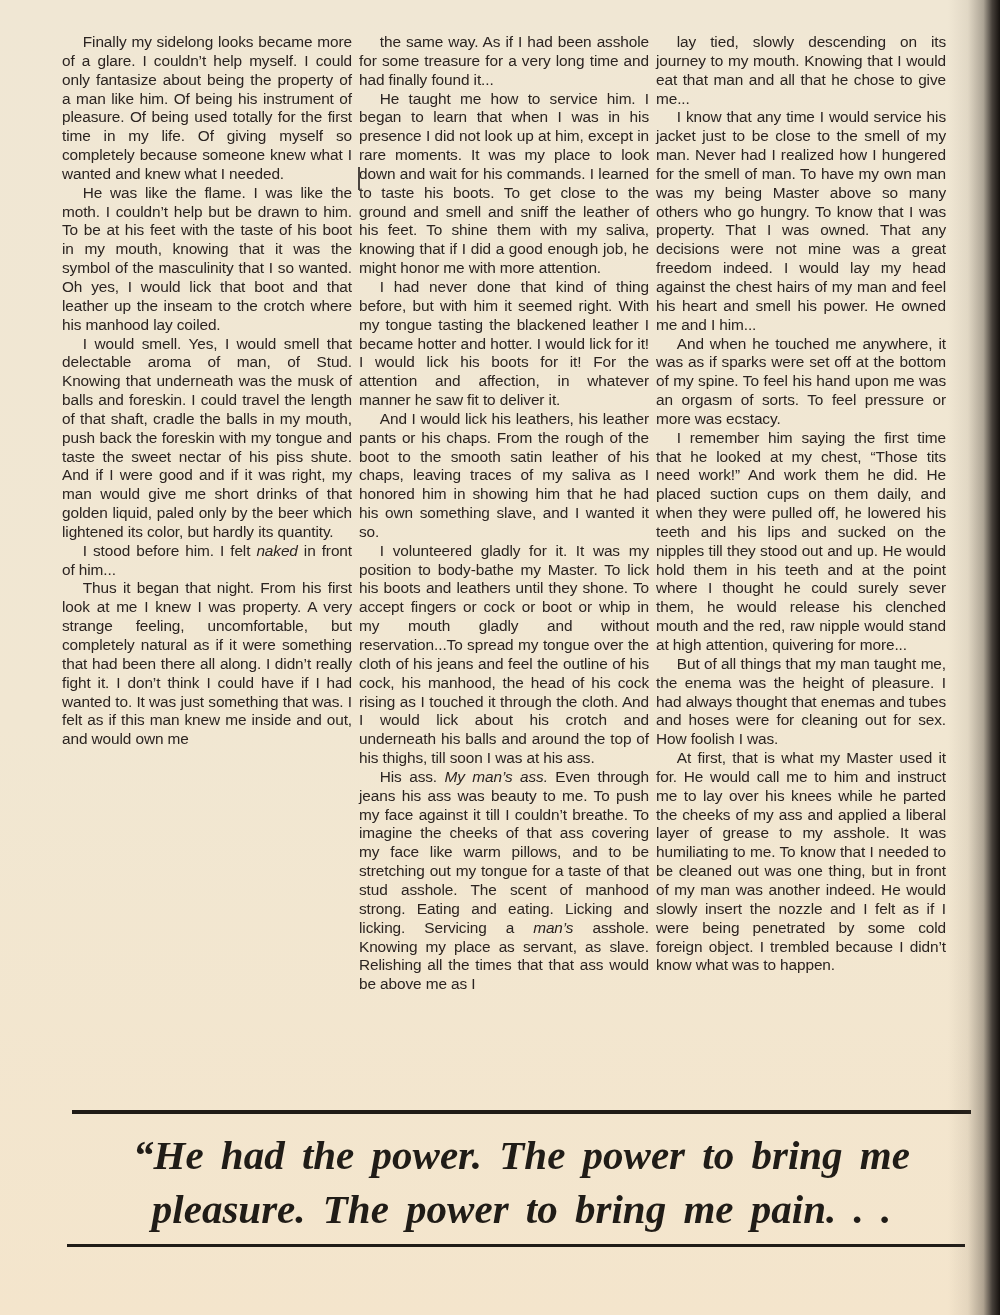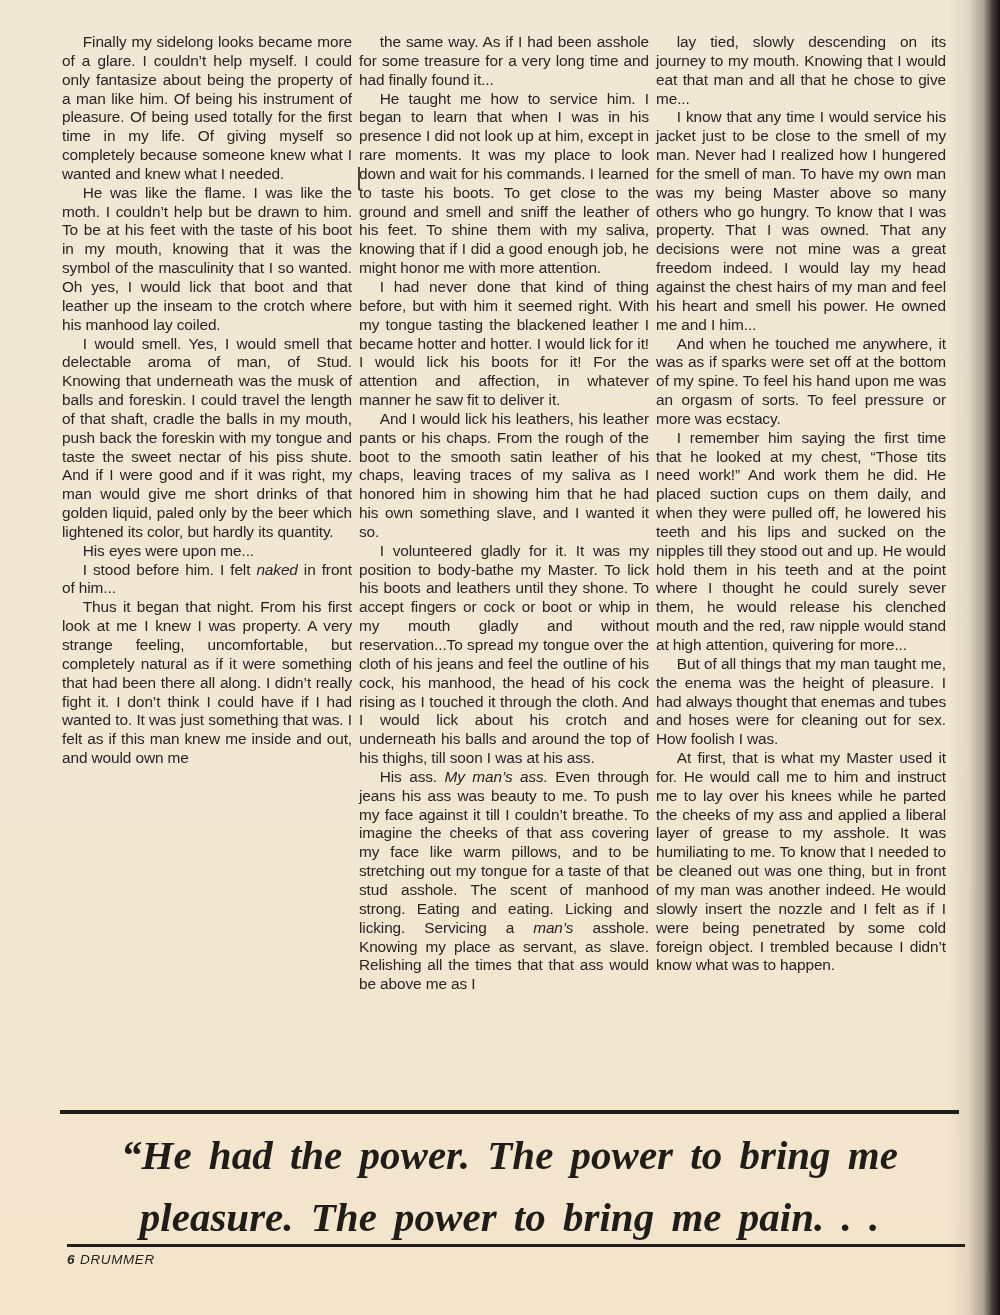--- a/index.html
+++ b/index.html
@@ -18,21 +18,21 @@
     position:absolute;left:62px;top:33px;width:903px;height:1072px;
     display:flex;gap:7px;overflow:hidden;
   }
   .col{flex:0 0 290px;width:290px;}
   .col p{
     margin:0;text-indent:1.35em;text-align:justify;
     font-size:15.4px;line-height:18.85px;letter-spacing:-0.1px;
   }
   .col p em{font-style:italic;}
   .stray-mark{position:absolute;left:358px;top:167px;width:2px;height:23px;background:#4a443e;}
-  .quote-block{position:absolute;left:60px;top:1110px;width:899px;}
+  .quote-block{position:absolute;left:72px;top:1110px;width:899px;}
   .quote-rule{height:4px;background:#201c17;}
   .quote-text{
     margin-top:14px;text-align:center;
     font-family:"Liberation Serif","DejaVu Serif",serif;
     font-style:italic;font-weight:bold;
     font-size:41px;line-height:54px;color:#201c17;word-spacing:7px;
   }
   .footer{position:absolute;left:67px;top:1244px;width:898px;}
   .footer-rule{height:3px;background:#201c17;}
   .footer-text{margin-top:5px;font-style:italic;font-size:13.5px;color:#26221b;letter-spacing:0.6px;}
@@ -42,21 +42,20 @@
 <body>
 
 <div class="page">
 
   <div class="article">
 
   <div class="col">
         <p><span>Finally my sidelong looks became more of a glare. I couldn’t help myself. I could only fantasize about being the property of a man like him. Of being his instrument of pleasure. Of being used totally for the first time in my life. Of giving myself so completely because someone knew what I wanted and knew what I needed.</span></p>
         <p><span>He was like the flame. I was like the moth. I couldn’t help but be drawn to him. To be at his feet with the taste of his boot in my mouth, knowing that it was the symbol of the masculinity that I so wanted. Oh yes, I would lick that boot and that leather up the inseam to the crotch where his manhood lay coiled.</span></p>
         <p><span>I would smell. Yes, I would smell that delectable aroma of man, of Stud. Knowing that underneath was the musk of balls and foreskin. I could travel the length of that shaft, cradle the balls in my mouth, push back the foreskin with my tongue and taste the sweet nectar of his piss shute. And if I were good and if it was right, my man would give me short drinks of that golden liquid, paled only by the beer which lightened its color, but hardly its quantity.</span></p>
-        <p><span>His eyes were upon me...</span></p>
         <p><span>I stood before him. I felt </span><em>naked</em><span> in front of him...</span></p>
         <p><span>Thus it began that night. From his first look at me I knew I was property. A very strange feeling, uncomfortable, but completely natural as if it were something that had been there all along. I didn’t really fight it. I don’t think I could have if I had wanted to. It was just something that was. I felt as if this man knew me inside and out, and would own me</span></p>
       </div>
       <div class="col">
         <p><span>the same way. As if I had been asshole for some treasure for a very long time and had finally found it...</span></p>
         <p><span>He taught me how to service him. I began to learn that when I was in his presence I did not look up at him, except in rare moments. It was my place to look down and wait for his commands. I learned to taste his boots. To get close to the ground and smell and sniff the leather of his feet. To shine them with my saliva, knowing that if I did a good enough job, he might honor me with more attention.</span></p>
         <p><span>I had never done that kind of thing before, but with him it seemed right. With my tongue tasting the blackened leather I became hotter and hotter. I would lick for it! I would lick his boots for it! For the attention and affection, in whatever manner he saw fit to deliver it.</span></p>
         <p><span>And I would lick his leathers, his leather pants or his chaps. From the rough of the boot to the smooth satin leather of his chaps, leaving traces of my saliva as I honored him in showing him that he had his own something slave, and I wanted it so.</span></p>
         <p><span>I volunteered gladly for it. It was my position to body-bathe my Master. To lick his boots and leathers until they shone. To accept fingers or cock or boot or whip in my mouth gladly and without reservation...To spread my tongue over the cloth of his jeans and feel the outline of his cock, his manhood, the head of his cock rising as I touched it through the cloth. And I would lick about his crotch and underneath his balls and around the top of his thighs, till soon I was at his ass.</span></p>
         <p><span>His ass. </span><em>My man’s ass.</em><span> Even through jeans his ass was beauty to me. To push my face against it till I couldn’t breathe. To imagine the cheeks of that ass covering my face like warm pillows, and to be stretching out my tongue for a taste of that stud asshole. The scent of manhood strong. Eating and eating. Licking and licking. Servicing a </span><em>man’s</em><span> asshole. Knowing my place as servant, as slave. Relishing all the times that that ass would be above me as I</span></p>
@@ -69,25 +68,22 @@
         <p><span>But of all things that my man taught me, the enema was the height of pleasure. I had always thought that enemas and tubes and hoses were for cleaning out for sex. How foolish I was.</span></p>
         <p><span>At first, that is what my Master used it for. He would call me to him and instruct me to lay over his knees while he parted the cheeks of my ass and applied a liberal layer of grease to my asshole. It was humiliating to me. To know that I needed to be cleaned out was one thing, but in front of my man was another indeed. He would slowly insert the nozzle and I felt as if I were being penetrated by some cold foreign object. I trembled because I didn’t know what was to happen.</span></p>
       </div>
     </div>
 
   <div class="stray-mark"></div>
 
   <div class="quote-block">
     <div class="quote-rule"></div>
     <div class="quote-text">“He had the power.  The power to bring me</div>
-    <div class="quote-text" style="margin-top:8px;">pleasure.  The power to bring me pain. . .</div>
+    <div class="quote-text" style="margin-top:0;">pleasure.  The power to bring me pain. . .</div>
   </div>
 
   <div class="footer">
     <div class="footer-rule"></div>
-    <div class="footer-text">
-      <span class="num">6</span><span>DRUMMER</span>
-    </div>
   </div>
 
   <div class="edge-shade"></div>
 
 </div>
 
 </body></html>

